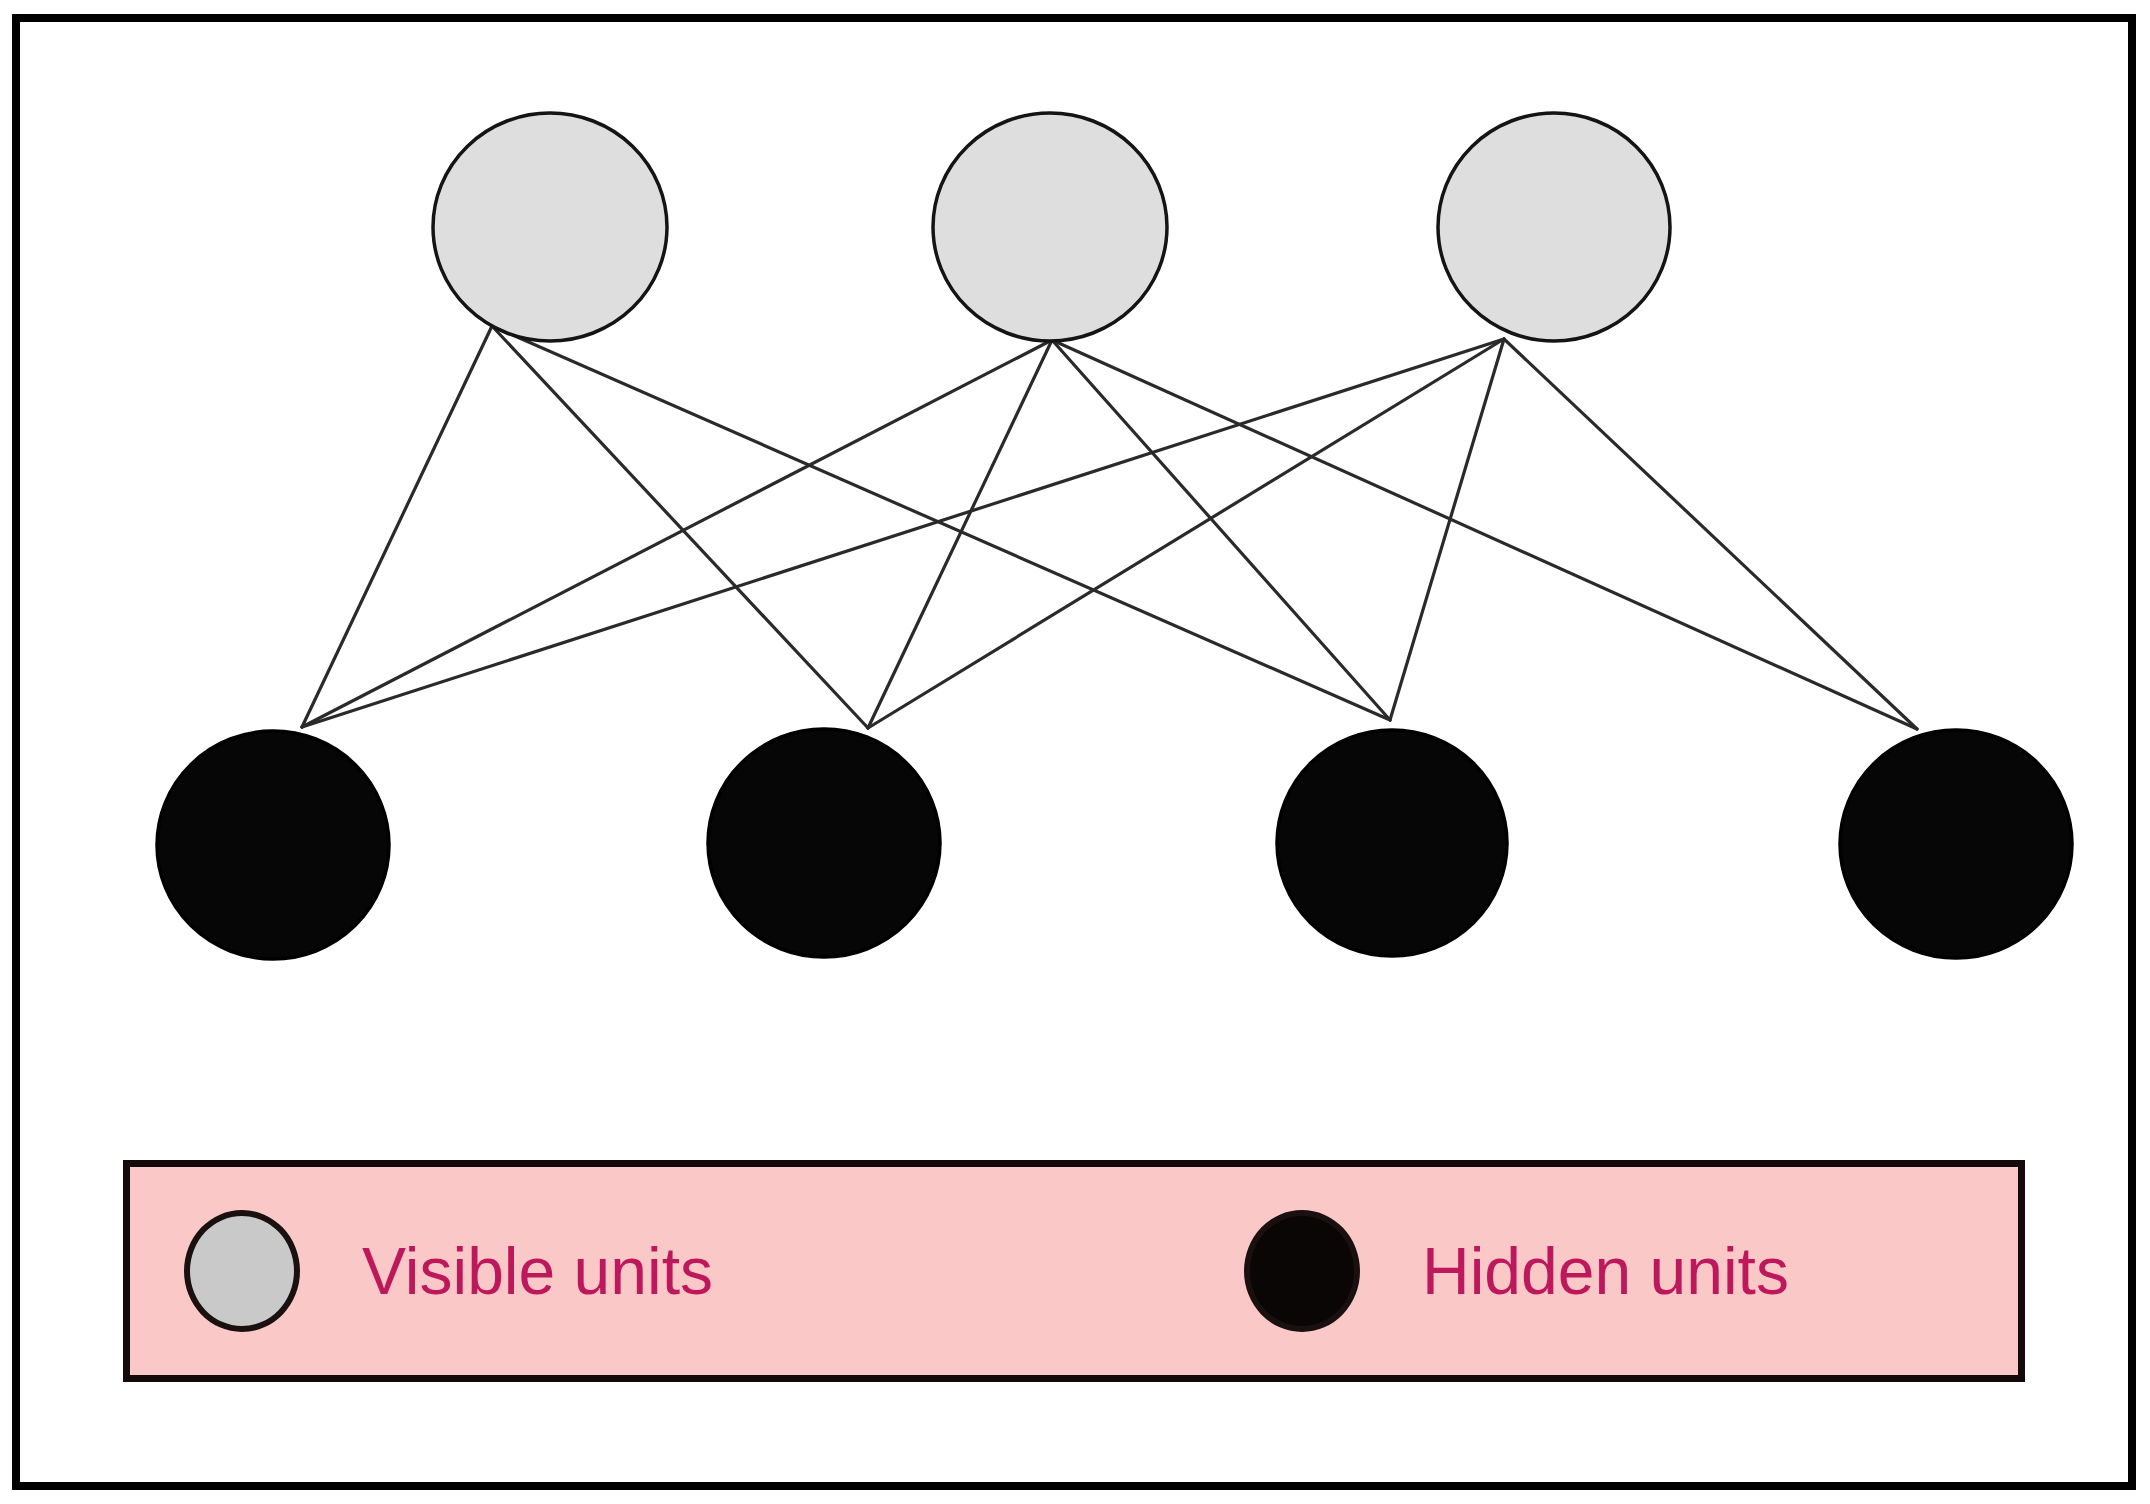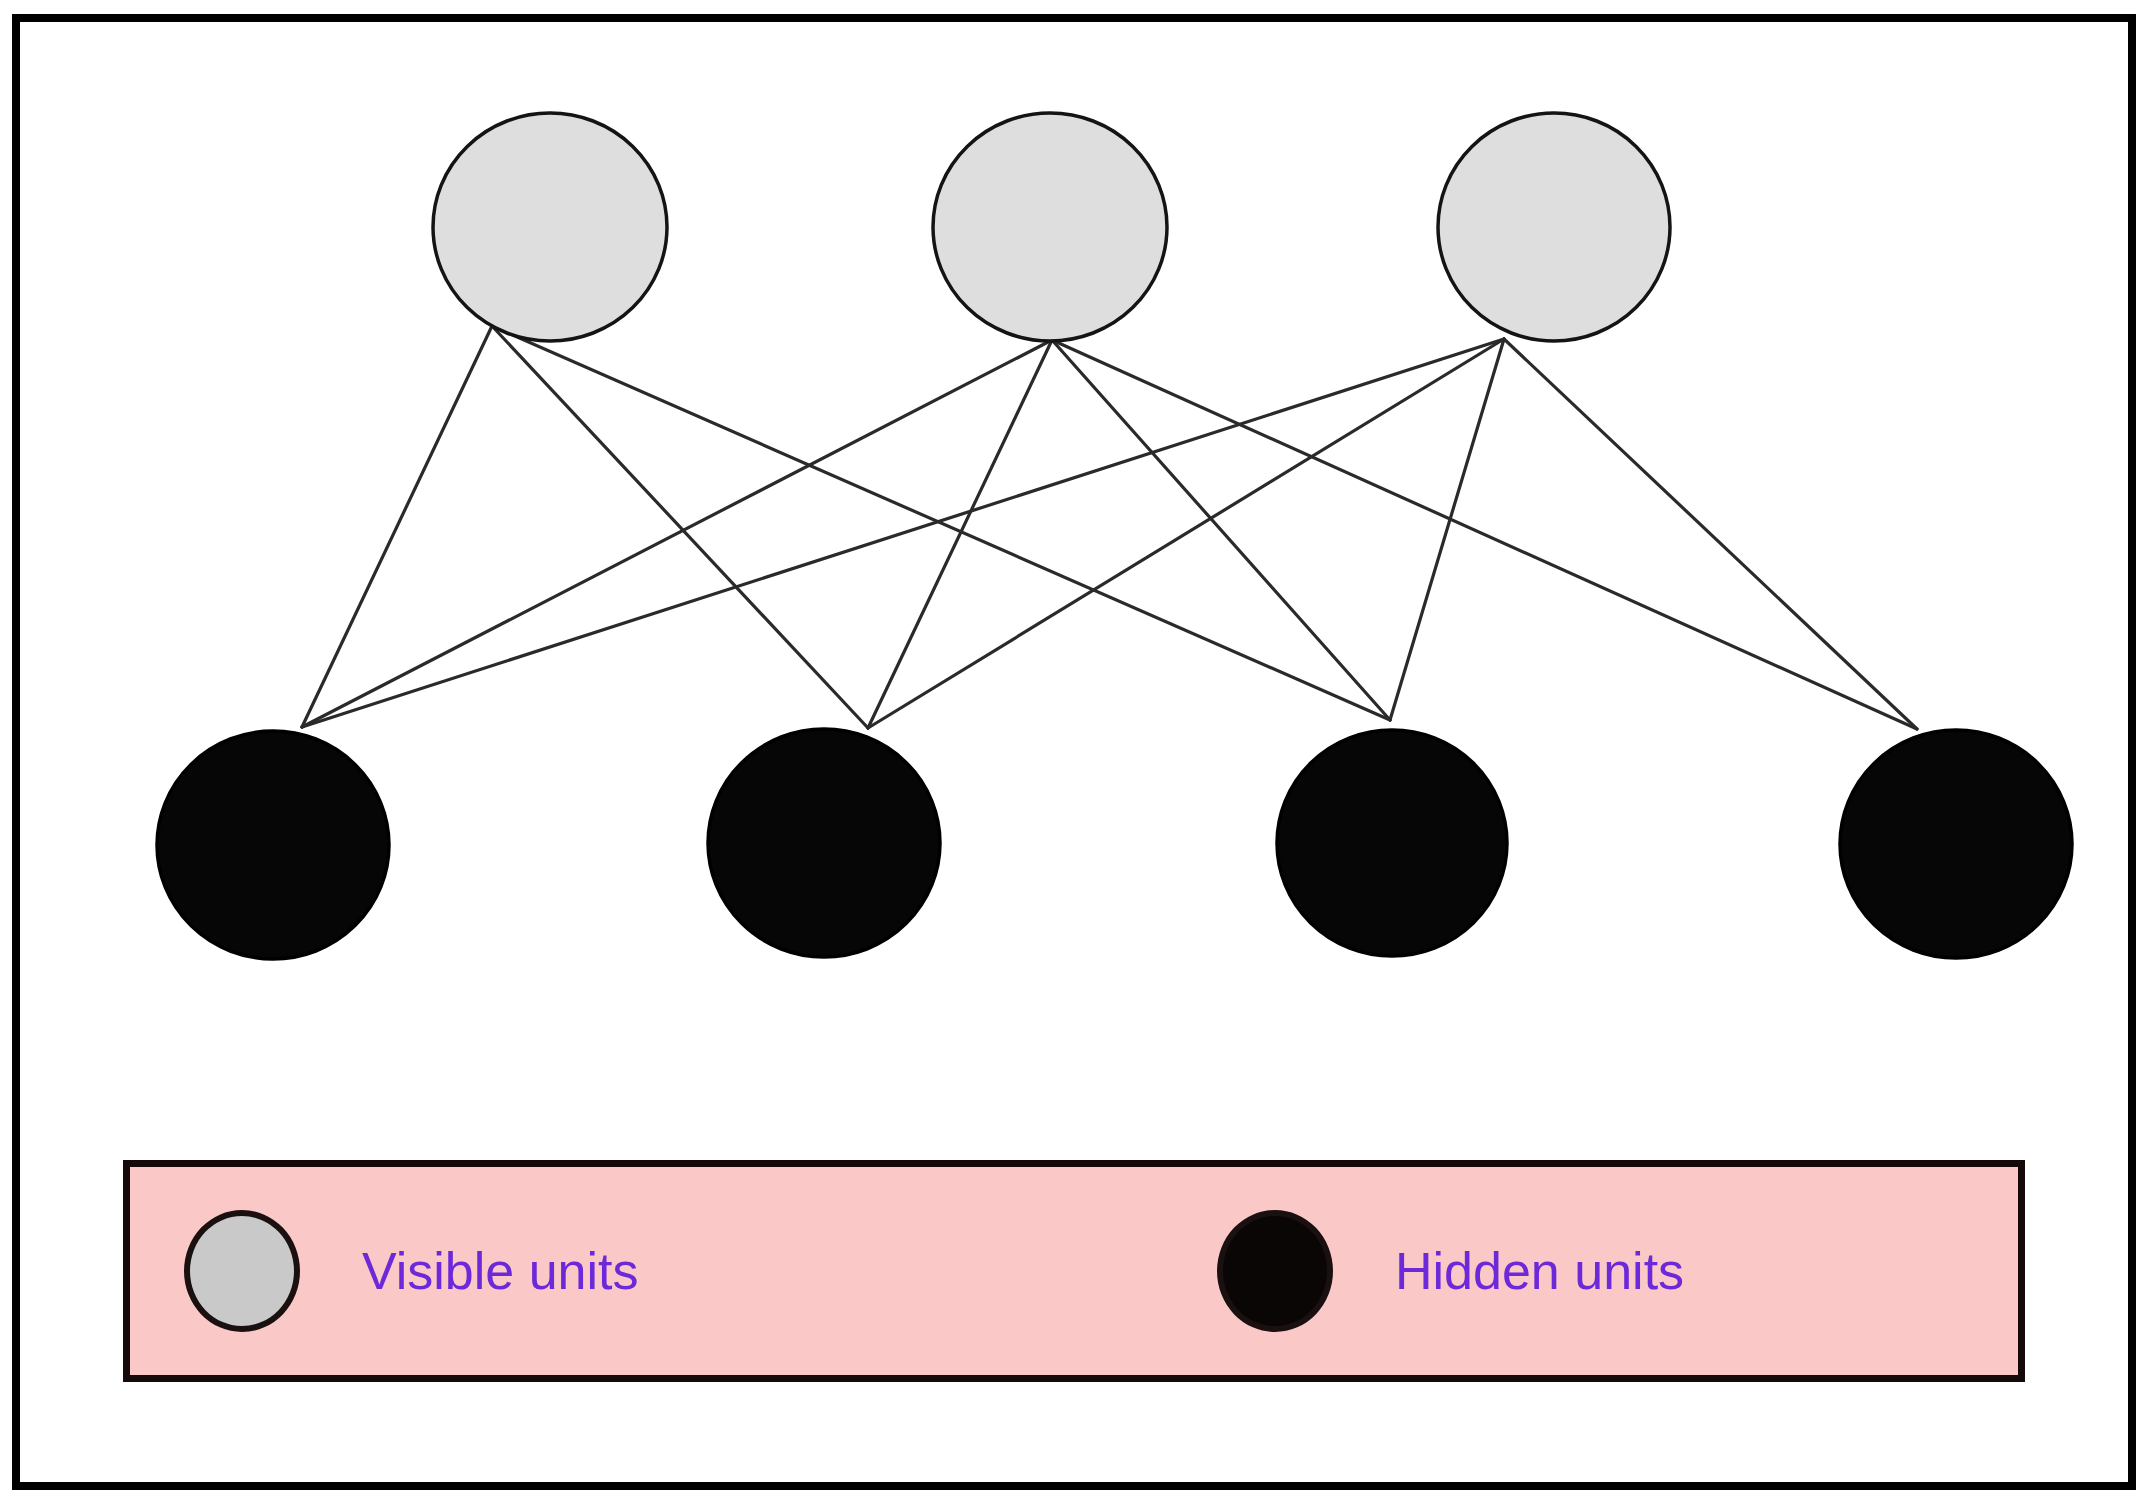--- a/index.html
+++ b/index.html
@@ -42,35 +42,35 @@
     border: 7px solid #140a0a;
   }
   .legend-item {
     position: absolute;
     top: 0;
     height: 100%;
     display: flex;
     align-items: center;
   }
   .legend-item.visible-item { left: 54px; }
-  .legend-item.hidden-item  { left: 1087px; }
+  .legend-item.hidden-item  { left: 1114px; }
   .swatch {
     display: inline-block;
     width: 104px;
     height: 110px;
     border-radius: 50%;
     border: 6px solid #1a1010;
     box-sizing: content-box;
     flex: 0 0 auto;
   }
   .legend-label {
     margin-left: 62px;
-    font-size: 52px;
+    font-size: 66px;
     line-height: 1;
-    color: #6d28d9;
+    color: #be185d;
     letter-spacing: 0px;
     white-space: nowrap;
   }
 </style>
 </head>
 <body>
 
 <div class="stage" style="background: rgb(255, 255, 255);">
 
   <div class="outer-frame" style="border-color: rgb(0, 0, 0);"></div>

